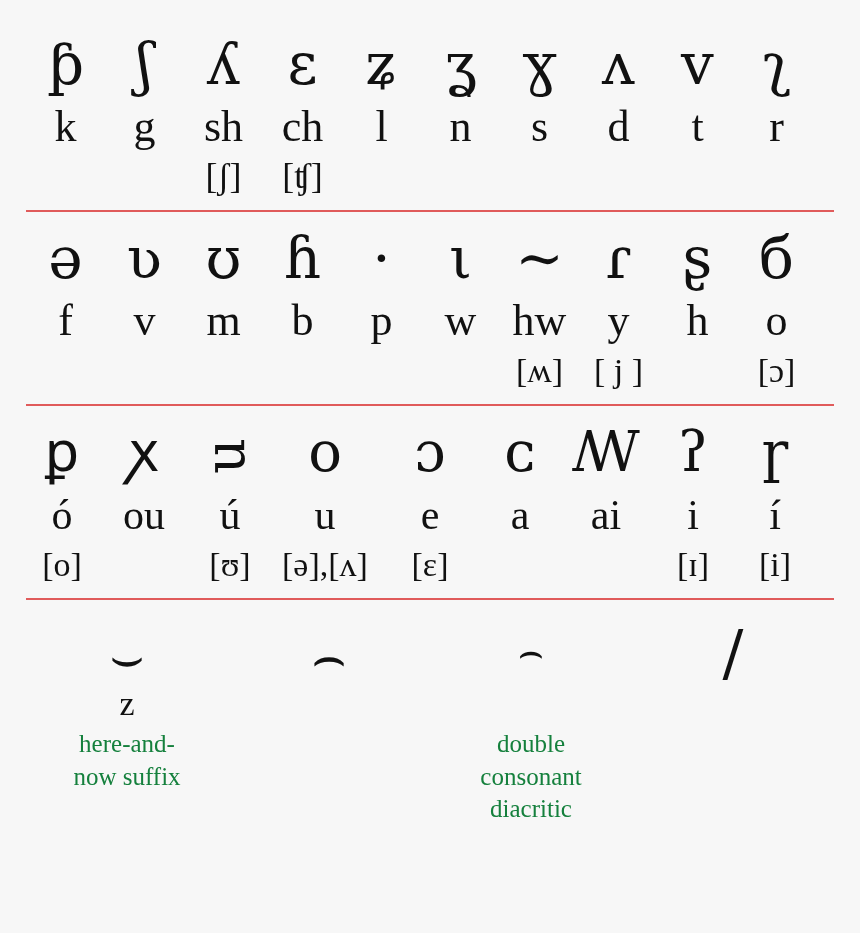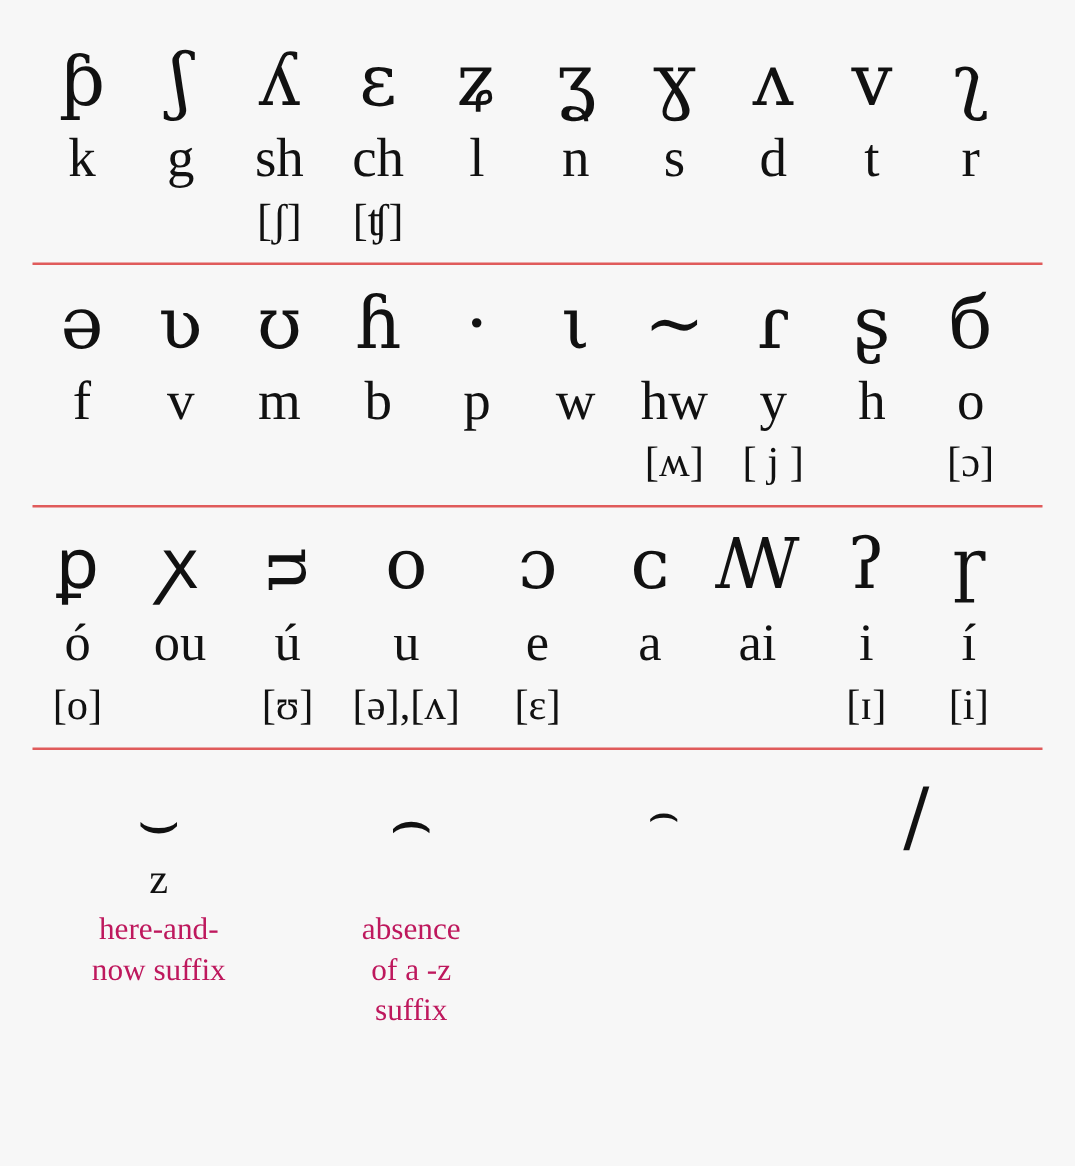--- a/index.html
+++ b/index.html
@@ -142,21 +142,21 @@
     align-items: center;
     justify-content: center;
   }
   .punct .key.empty { visibility: hidden; }
   .punct .desc {
     font-family: "Liberation Serif", serif;
     font-size: 25px;
     line-height: 1.3;
     text-align: center;
     margin-top: 4px;
-    color: #be185d;
+    color: #15803d;
   }
 </style>
 </head>
 <body>
 
 <div class="sheet">
 
   <div class="section sec1">
     <div class="row">
       <div class="cell">
@@ -326,27 +326,27 @@
   <div class="sec4">
     <div class="punct">
       <div class="mark">⌣</div>
       <div class="key">z</div>
       <div class="desc" style="white-space:pre-line">here-and-
 now suffix</div>
     </div>
     <div class="punct">
       <div class="mark">⌢</div>
       <div class="key empty"></div>
-      <div class="desc" style="white-space:pre-line">absence
-of a -z
-suffix</div>
     </div>
     <div class="punct">
       <div class="mark small">⌢</div>
       <div class="key empty"></div>
+      <div class="desc" style="white-space:pre-line">double
+consonant
+diacritic</div>
     </div>
     <div class="punct">
       <div class="mark slash">/</div>
       <div class="key empty"></div>
     </div>
   </div>
 
 </div>
 
 </body></html>

